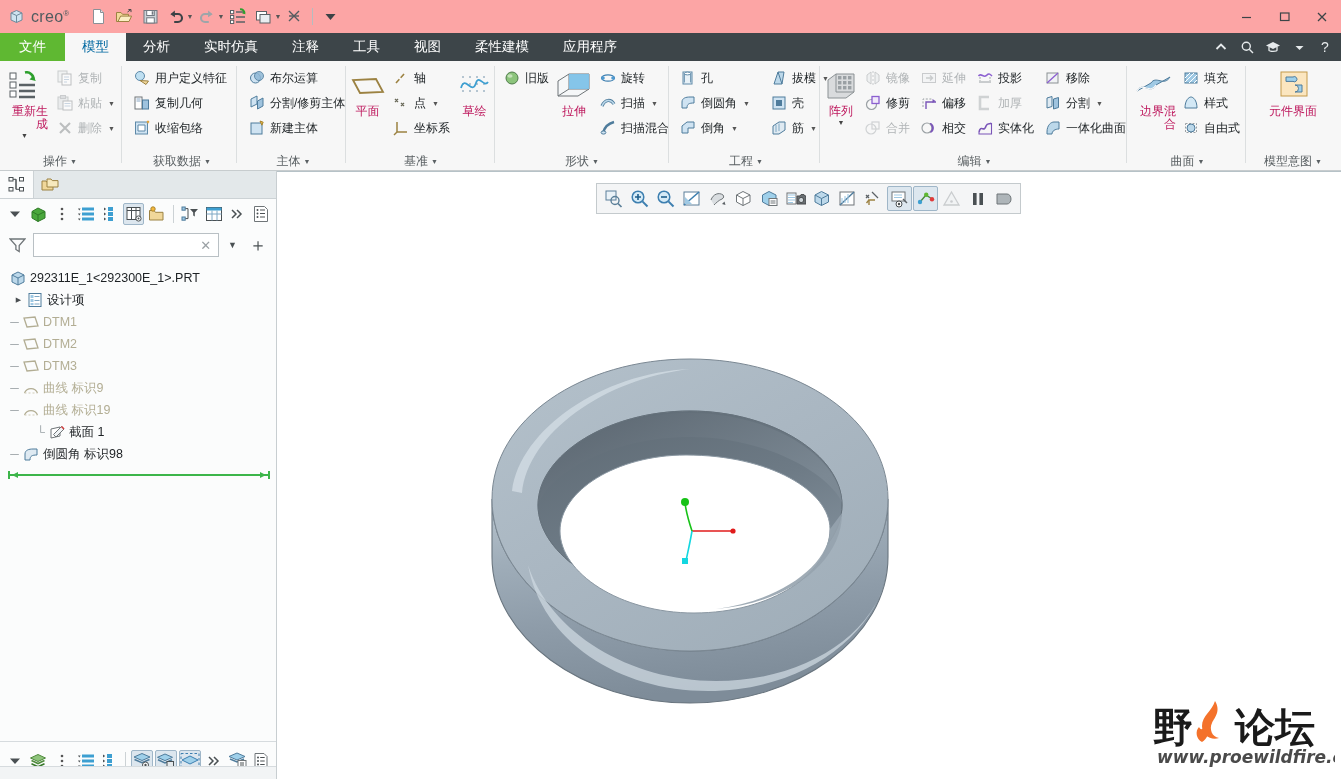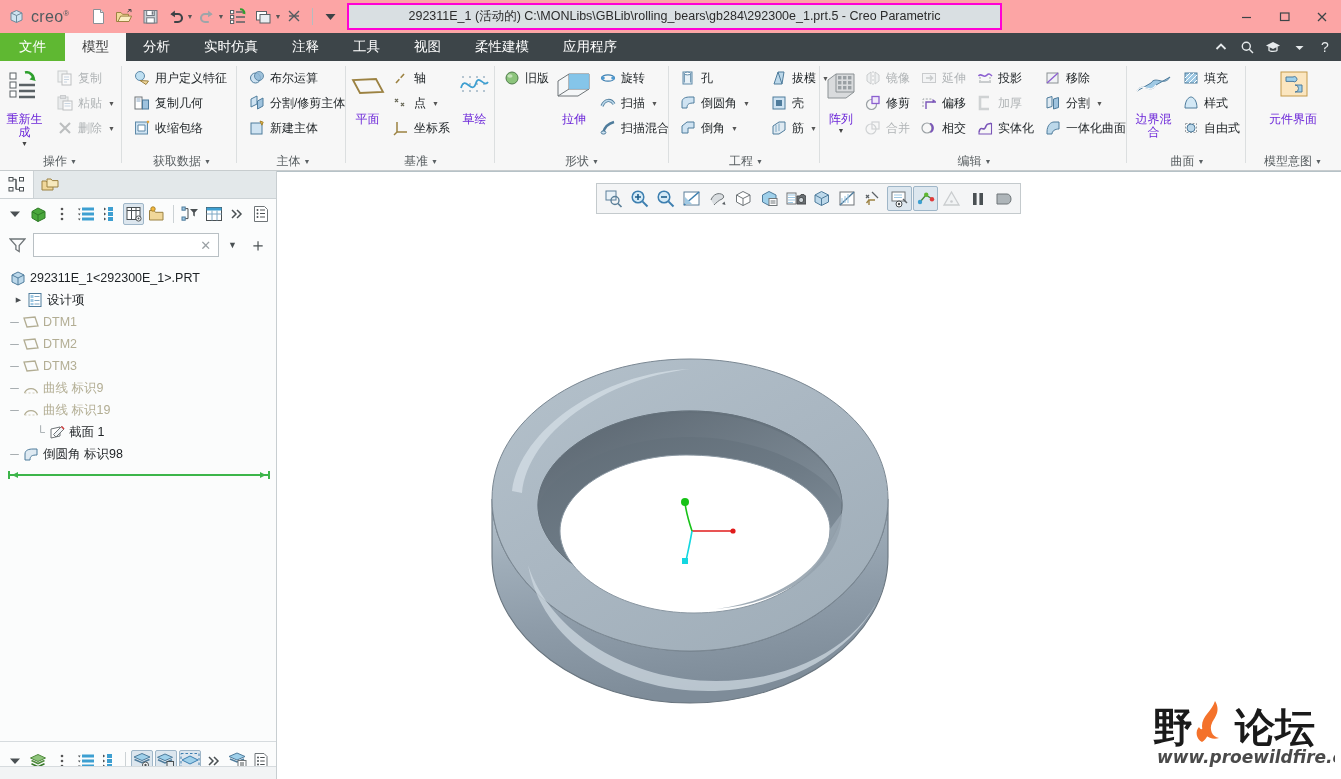--- a/index.html
+++ b/index.html
@@ -44,21 +44,21 @@
   .tabbar {
     position: absolute; top: 33px; left: 0; width: 1341px; height: 28px;
     background: #3d4549;
     display: flex; align-items: stretch;
   }
   .tab {
     display: flex; align-items: center; padding: 0 17px;
     font-size: 13.5px; color: #ffffff; cursor: default; white-space: nowrap;
   }
   .tab.file { background: #5fb832; color: #fff; padding: 0 19px; }
-  .tab.active { background: #f7f7f7; color: #404040; }
+  .tab.active { background: #f7f7f7; color: #0369a1; }
   .tabright {
     position: absolute; right: 4px; top: 0; height: 28px;
     display: flex; align-items: center; gap: 2px; color: #e6eaec;
   }
   .tr-btn { width: 24px; height: 26px; display: flex; align-items: center; justify-content: center; }
 
   
   .ribbon {
     position: absolute; top: 61px; left: 0; width: 1341px; height: 110px;
     background: #f7f7f7; border-bottom: 1px solid #c7ccce;
@@ -72,21 +72,21 @@
     height: 20px; display: flex; align-items: center; justify-content: center;
     font-size: 12px; color: #5a6063; gap: 3px;
   }
   .gdiv { position: absolute; top: 5px; width: 1px; height: 97px; background: #dcdfe0; }
 
   .bigbtn {
     display: flex; flex-direction: column; align-items: center; justify-content: flex-start;
     width: 56px; padding-top: 2px; border: 1px solid transparent; border-radius: 2px;
   }
   .bigbtn .bi { height: 34px; display: flex; align-items: center; justify-content: center; }
-  .bigbtn .bl { font-size: 12px; color: #6d28d9; text-align: center; line-height: 13px; margin-top: 10px; }
+  .bigbtn .bl { font-size: 12px; color: #be185d; text-align: right; line-height: 13px; margin-top: 2px; }
   .bigbtn .bcar { font-size: 7px; color: #444; margin-top: 1px; }
 
   .col { display: flex; flex-direction: column; gap: 1px; }
   .smbtn {
     display: flex; align-items: center; height: 24px; padding: 0 4px; gap: 4px;
     border: 1px solid transparent; border-radius: 2px; white-space: nowrap;
   }
   .smbtn .si { width: 18px; height: 18px; display: flex; align-items: center; justify-content: center; flex: 0 0 18px; }
   .smbtn .sl { font-size: 12px; color: #22272a; }
   .smbtn .scar { font-size: 7px; color: #555; margin-left: 2px; }
@@ -234,23 +234,20 @@
           </svg>
       </div>
       <div class="qsep"></div>
       <div class="qbtn">
         <svg width="15" height="15" viewBox="0 0 15 15">
             <path d="M2.5 5 L12.5 5 L7.5 11 Z" fill="#3c4246"></path>
           </svg>
       </div>
     </div>
 
-    <div class="title-box">
-      <span class="title-text">292311E_1 (活动的) C:\MONLibs\GBLib\rolling_bears\gb284\292300e_1.prt.5 - Creo Parametric</span>
-    </div>
 
     <div class="wbtns">
       <div class="wbtn">
         <svg width="13" height="13" viewBox="0 0 13 13">
             <path d="M2 7.5 h9" stroke="#3c4447" stroke-width="1.2"></path>
           </svg>
       </div>
       <div class="wbtn">
         <svg width="13" height="13" viewBox="0 0 13 13">
             <rect x="2.5" y="3" width="8.5" height="7.5" fill="none" stroke="#3c4447" stroke-width="1.2"></rect>

